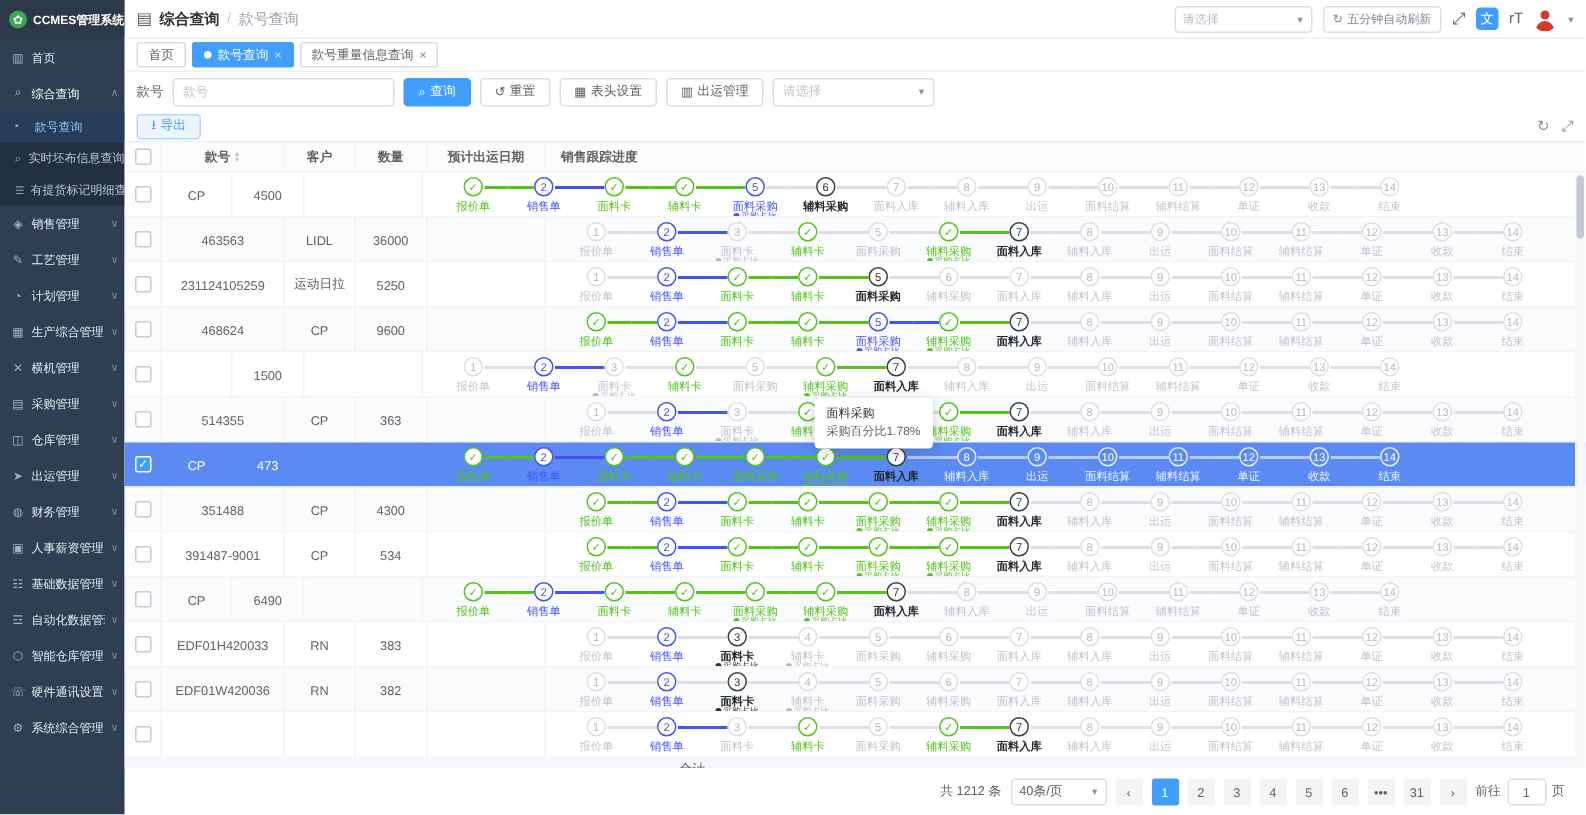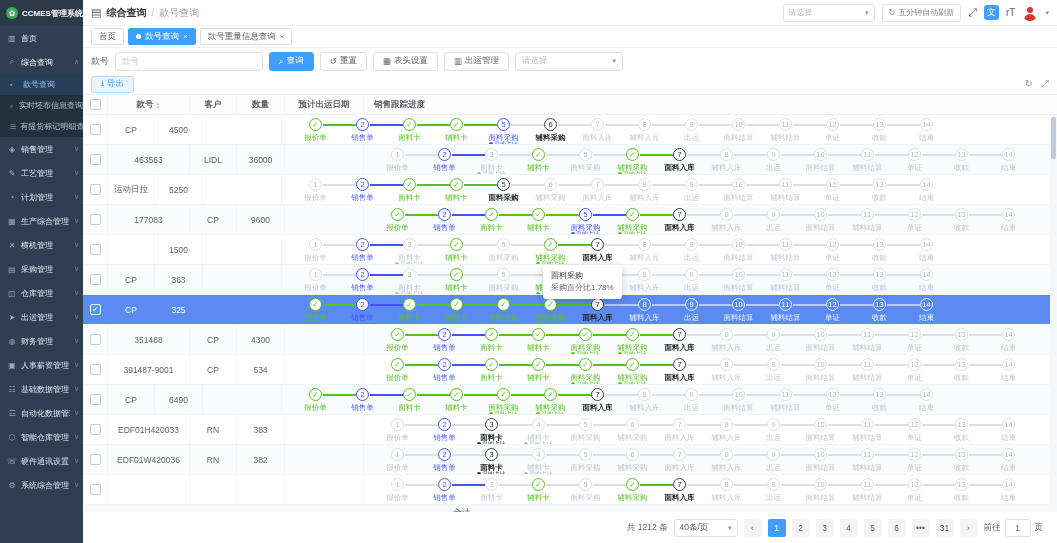--- a/index.html
+++ b/index.html
@@ -512,20 +512,21 @@
                 <span class="seg l" style="background:#dcdfe6"></span>
                 <span class="circ p">14</span>
                 <span class="st-label p">结束</span>
               </div>
             </div>
           </div>
           <div class="trow">
             <div class="cell c-check">
               <span class="checkbox"></span>
             </div>
+            <div class="cell c-no">231124105259</div>
             <div class="cell c-cust">运动日拉</div>
             <div class="cell c-qty">5250</div>
             <div class="cell c-date"></div>
             <div class="steps">
               <div class="step">
                 <span class="seg r" style="background:#dcdfe6"></span>
                 <span class="circ p">1</span>
                 <span class="st-label p">报价单</span>
               </div>
               <div class="step">
@@ -604,21 +605,21 @@
                 <span class="seg l" style="background:#dcdfe6"></span>
                 <span class="circ p">14</span>
                 <span class="st-label p">结束</span>
               </div>
             </div>
           </div>
           <div class="trow alt">
             <div class="cell c-check">
               <span class="checkbox"></span>
             </div>
-            <div class="cell c-no">177083</div>
+            <div class="cell c-no">468624</div>
             <div class="cell c-cust">CP</div>
             <div class="cell c-qty">9600</div>
             <div class="cell c-date"></div>
             <div class="steps">
               <div class="step">
                 <span class="seg r" style="background:#52c41a"></span>
                 <span class="circ d">✓</span>
                 <span class="st-label d">报价单</span>
               </div>
               <div class="step">
@@ -793,20 +794,21 @@
                 <span class="seg l" style="background:#dcdfe6"></span>
                 <span class="circ p">14</span>
                 <span class="st-label p">结束</span>
               </div>
             </div>
           </div>
           <div class="trow alt">
             <div class="cell c-check">
               <span class="checkbox"></span>
             </div>
+            <div class="cell c-no">514355</div>
             <div class="cell c-cust">CP</div>
             <div class="cell c-qty">363</div>
             <div class="cell c-date"></div>
             <div class="steps">
               <div class="step">
                 <span class="seg r" style="background:#dcdfe6"></span>
                 <span class="circ p">1</span>
                 <span class="st-label p">报价单</span>
               </div>
               <div class="step">
@@ -888,21 +890,21 @@
                 <span class="circ p">14</span>
                 <span class="st-label p">结束</span>
               </div>
             </div>
           </div>
           <div class="trow selected">
             <div class="cell c-check">
               <span class="checkbox checked"></span>
             </div>
             <div class="cell c-cust">CP</div>
-            <div class="cell c-qty">325</div>
+            <div class="cell c-qty">473</div>
             <div class="cell c-date"></div>
             <div class="steps">
               <div class="step">
                 <span class="seg r" style="background:#52c41a"></span>
                 <span class="circ d">✓</span>
                 <span class="st-label d">报价单</span>
               </div>
               <div class="step">
                 <span class="seg l" style="background:#52c41a"></span>
                 <span class="seg r" style="background:#4254f4"></span>

